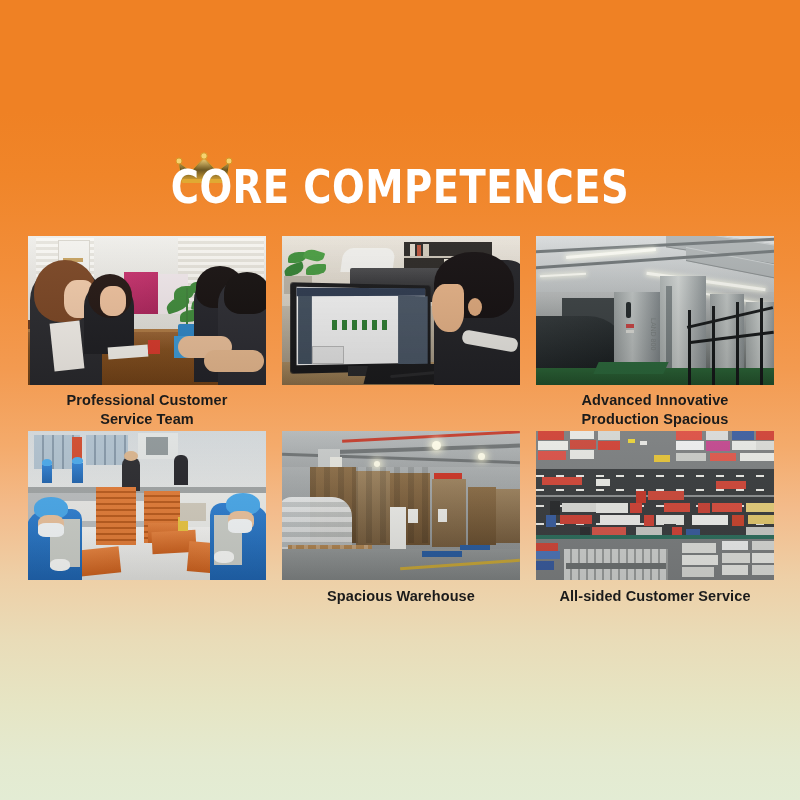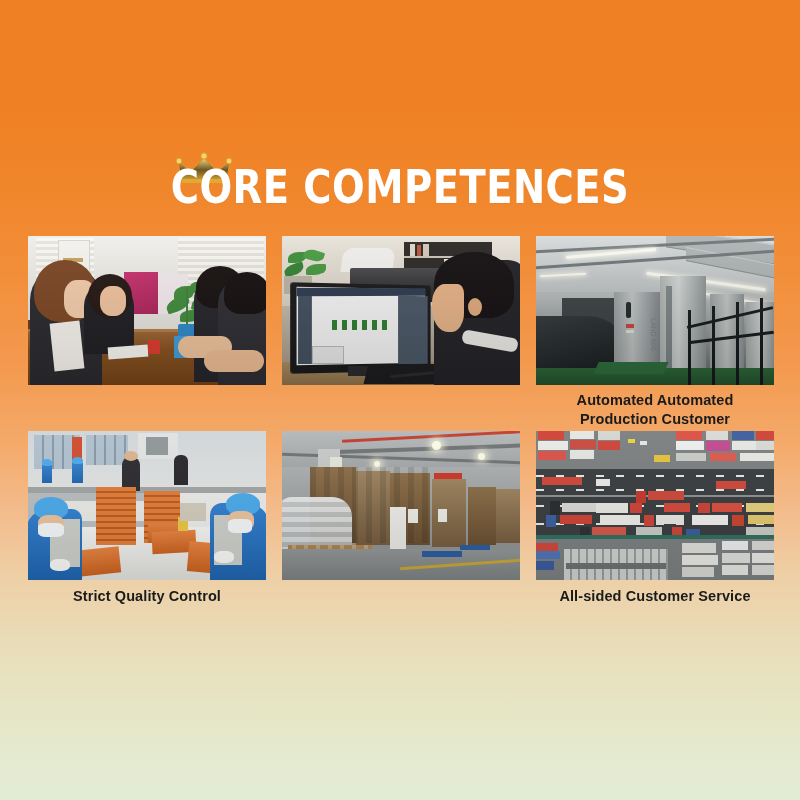--- a/index.html
+++ b/index.html
@@ -223,20 +223,24 @@
         <div class="faceL2"></div>
         <div class="pR1"></div>
         <div class="hairR1"></div>
         <div class="pR2"></div>
         <div class="hairR2"></div>
         <div class="armR"></div>
         <div class="armR2"></div>
         <div class="paper"></div>
         <div class="cup"></div>
         <div style="left:0;top:0;width:238px;height:149px;background:linear-gradient(180deg,rgba(255,255,255,0.05),rgba(0,0,0,0.12));"></div>
+      </div>
+      <div class="cap two">
+        <div>Professional Customer</div>
+        <div>Service Team</div>
       </div>
     </div>
 
     <div class="cell">
       <div class="photo p2">
         <div class="wall"></div>
         <div class="shelf">
           <i style="left:0;top:14px;width:88px;height:2px;"></i>
           <i style="left:0;top:30px;width:88px;height:2px;"></i>
           <i style="left:6px;top:2px;width:5px;height:12px;background:#dcd6c8;"></i>
@@ -300,22 +304,22 @@
         <div class="rail" style="left:150px;top:80px;width:88px;height:3px;transform:rotate(-13deg);"></div>
         <div class="rail" style="left:152px;top:100px;width:86px;height:3px;transform:rotate(-7deg);"></div>
         <div class="rail" style="left:152px;top:74px;width:3px;height:76px;"></div>
         <div class="rail" style="left:176px;top:70px;width:3px;height:80px;"></div>
         <div class="rail" style="left:200px;top:66px;width:3px;height:84px;"></div>
         <div class="rail" style="left:224px;top:62px;width:3px;height:88px;"></div>
         <div class="label" style="left:114px;top:82px;">LAND 800</div>
         <div style="left:0;top:0;width:238px;height:149px;background:linear-gradient(180deg,rgba(255,255,255,0.06),rgba(0,0,0,0.2));"></div>
       </div>
       <div class="cap two">
-        <div>Automated Automated</div>
-        <div>Production Customer</div>
+        <div>Advanced Innovative</div>
+        <div>Production Spacious</div>
       </div>
     </div>
 
     <div class="cell row2">
       <div class="photo p4">
         <div class="bgwall"></div>
         <div class="win" style="left:6px;top:4px;width:46px;height:34px;"></div>
         <div class="win" style="left:58px;top:4px;width:42px;height:30px;"></div>
         <div style="left:44px;top:6px;width:10px;height:24px;background:#cf4a2c;"></div>
         <div style="left:110px;top:2px;width:40px;height:26px;background:#dfe2e1;"></div>
@@ -350,23 +354,20 @@
         <div style="left:10px;top:84px;width:26px;height:20px;background:#e8c09b;border-radius:38%;"></div>
         <div class="msk" style="left:10px;top:92px;width:26px;height:14px;"></div>
         <div class="glove" style="left:22px;top:128px;width:20px;height:12px;"></div>
         <div class="wkr" style="left:182px;top:72px;width:60px;height:78px;border-radius:12px 24px 0 0;"></div>
         <div class="vest" style="left:186px;top:84px;width:28px;height:50px;"></div>
         <div class="cap4" style="left:198px;top:62px;width:34px;height:22px;"></div>
         <div style="left:200px;top:80px;width:26px;height:20px;background:#e8c09b;border-radius:38%;"></div>
         <div class="msk" style="left:200px;top:88px;width:24px;height:14px;"></div>
         <div class="glove" style="left:186px;top:120px;width:20px;height:12px;"></div>
         <div style="left:0;top:0;width:238px;height:149px;background:linear-gradient(180deg,rgba(255,255,255,0.05),rgba(0,0,0,0.08));"></div>
-      </div>
-      <div class="cap">
-        <div>Strict Quality Control</div>
       </div>
     </div>
 
     <div class="cell row2">
       <div class="photo p5">
         <div class="ceil"></div>
         <div class="pipe" style="left:60px;top:4px;width:178px;height:3px;transform:rotate(-3deg);"></div>
         <div class="pipe2" style="left:40px;top:16px;width:198px;height:4px;transform:rotate(-2deg);"></div>
         <div class="pipe2" style="left:0;top:26px;width:238px;height:3px;transform:rotate(2deg);"></div>
         <div class="lamp" style="left:150px;top:10px;width:9px;height:9px;"></div>
@@ -389,20 +390,23 @@
         <div class="ticket" style="left:20px;top:122px;width:12px;height:26px;"></div>
         <div class="ticket" style="left:108px;top:76px;width:16px;height:60px;"></div>
         <div class="ticket" style="left:126px;top:78px;width:10px;height:14px;"></div>
         <div class="ticket" style="left:156px;top:78px;width:9px;height:13px;"></div>
         <div class="floor"></div>
         <div style="left:140px;top:120px;width:40px;height:6px;background:#2d62a8;"></div>
         <div style="left:178px;top:114px;width:30px;height:5px;background:#2d62a8;"></div>
         <div style="left:118px;top:132px;width:120px;height:3px;background:#d4b13c;transform:rotate(-4deg);"></div>
         <div style="left:0;top:0;width:238px;height:149px;background:linear-gradient(180deg,rgba(255,255,255,0.05),rgba(0,0,0,0.16));"></div>
       </div>
+      <div class="cap">
+        <div>Spacious Warehouse</div>
+      </div>
     </div>
 
     <div class="cell row2">
       <div class="photo p6">
 
         <div class="yard" style="left:0;top:0;width:238px;height:40px;"></div>
         <div class="ct" style="left:2px;top:0;width:26px;height:9px;background:#cf4438;"></div>
         <div class="ct" style="left:2px;top:10px;width:30px;height:9px;background:#e9eae6;"></div>
         <div class="ct" style="left:2px;top:20px;width:28px;height:9px;background:#d9534a;"></div>
         <div class="ct" style="left:34px;top:0;width:24px;height:8px;background:#e6e7e3;"></div>

